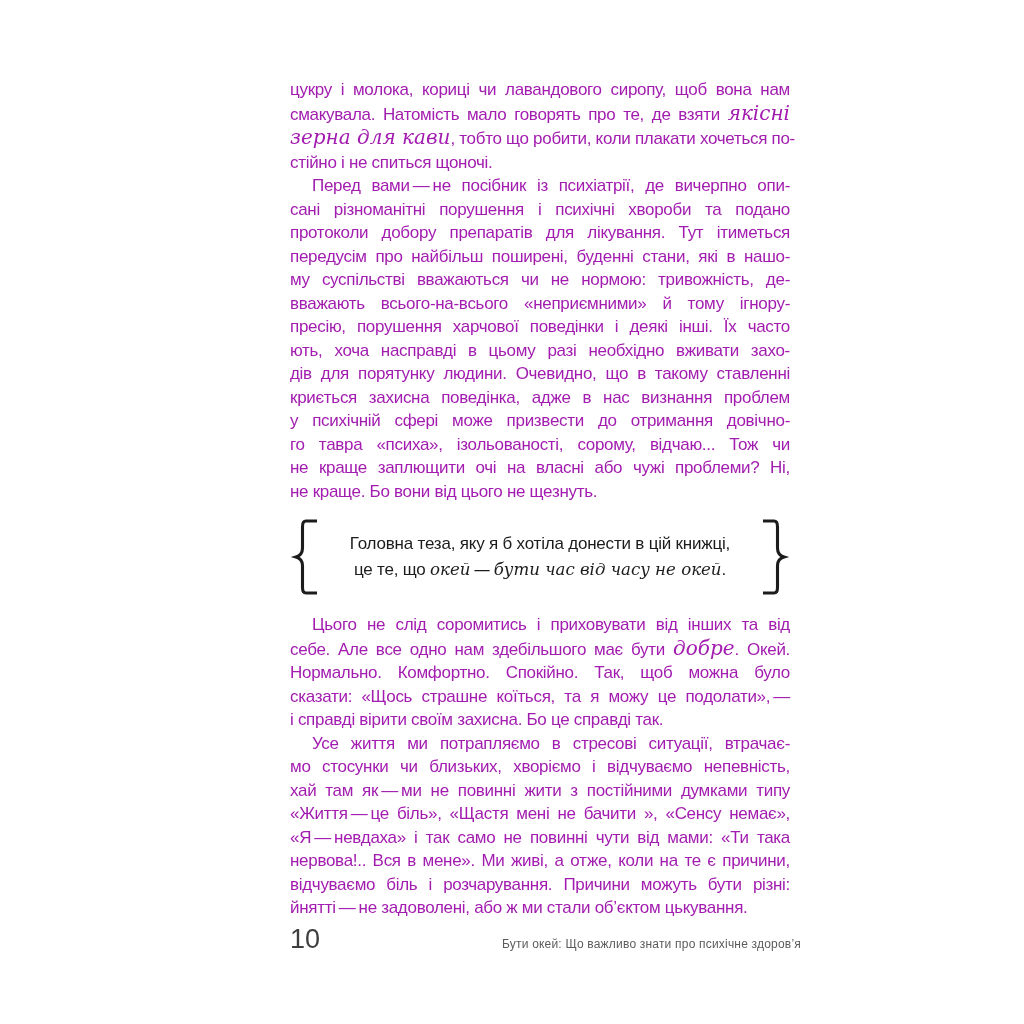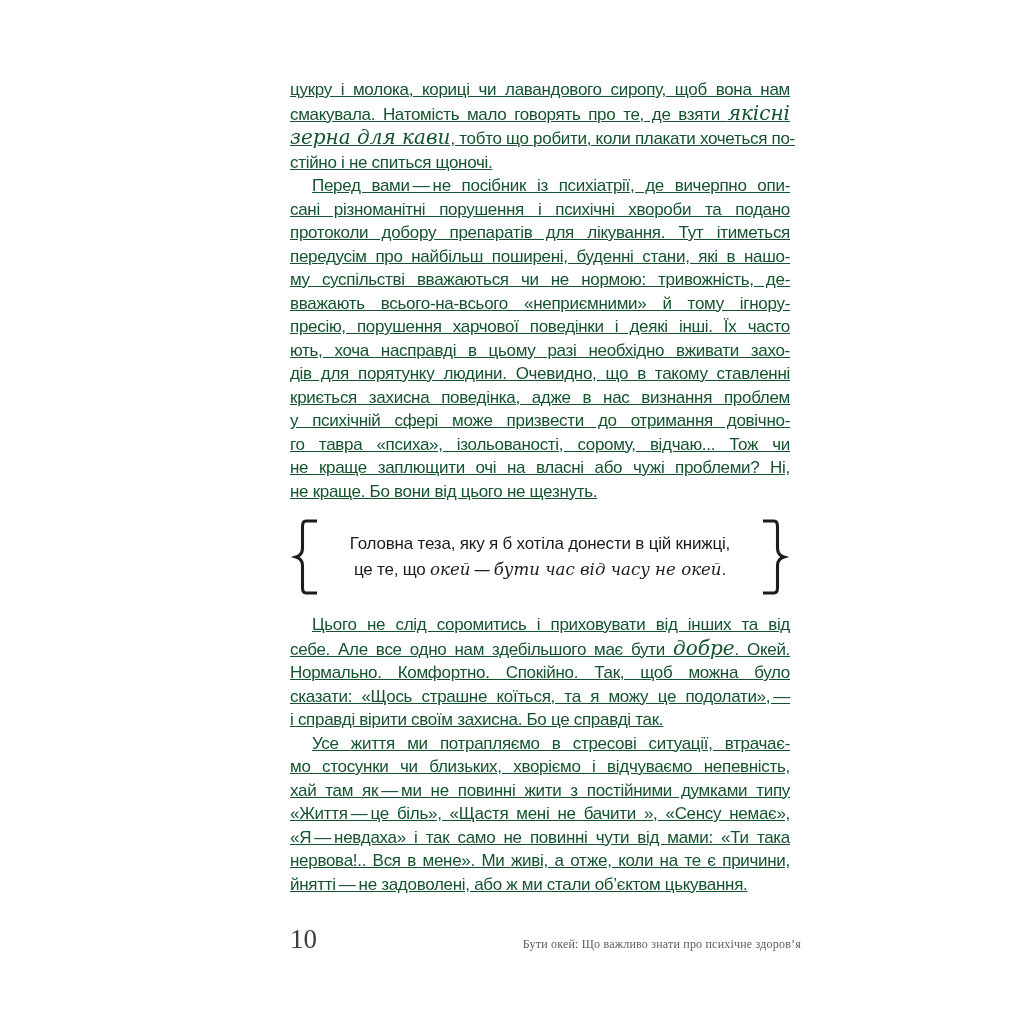--- a/index.html
+++ b/index.html
@@ -18,26 +18,25 @@
     position: absolute;
     left: 290px;
     top: 78px;
     width: 500px;
   }
   .para { margin: 0; }
   .line {
     font-family: "Liberation Sans", sans-serif;
     font-size: 17px;
     line-height: 23.5px;
-    color: #14532d;
+    color: #a21caf;
     letter-spacing: -0.3px;
     white-space: nowrap;
     text-align: justify;
     text-align-last: justify;
-    text-decoration: underline;
   }
   .line.last { text-align-last: left; }
   .line.indent { padding-left: 22px; }
   .it {
     font-family: "DejaVu Serif", serif;
     font-style: italic;
     letter-spacing: 0;
     font-size: 20px;
   }
   .quote {
@@ -60,21 +59,21 @@
   }
   .quote-line .it { font-size: 16.6px; }
   .footer {
     position: absolute;
     left: 290px;
     top: 924px;
     width: 511px;
     display: flex;
     justify-content: space-between;
     align-items: baseline;
-    font-family: Liberation Serif, serif;
+    font-family: Liberation Sans, sans-serif;
   }
   .page-number {
     font-size: 27px;
     color: #3e3e3e;
   }
   .running-title {
     font-size: 12px;
     color: #5c5c5c;
     letter-spacing: 0.2px;
     margin-left: 27px;
@@ -132,20 +131,21 @@
           <div class="line">сказати: «Щось страшне коїться, та я можу це подолати», —</div>
           <div class="line last">і справді вірити своїм захисна. Бо це справді так.</div>
         </div>
         <div class="para">
           <div class="line indent">Усе життя ми потрапляємо в стресові ситуації, втрачає-</div>
           <div class="line">мо стосунки чи близьких, хворіємо і відчуваємо непевність,</div>
           <div class="line">хай там як — ми не повинні жити з постійними думками типу</div>
           <div class="line">«Життя — це біль», «Щастя мені не бачити », «Сенсу немає»,</div>
           <div class="line">«Я — невдаха» і так само не повинні чути від мами: «Ти така</div>
           <div class="line">нервова!.. Вся в мене». Ми живі, а отже, коли на те є причини,</div>
+          <div class="line">відчуваємо біль і розчарування. Причини можуть бути різні:</div>
           <div class="line last">йнятті — не задоволені, або ж ми стали об’єктом цькування.</div>
         </div>
       </div>
 
   </div>
 
   <div class="footer">
     <span class="page-number">10</span>
     <span class="running-title">Бути окей: Що важливо знати про психічне здоров’я</span>
   </div>

